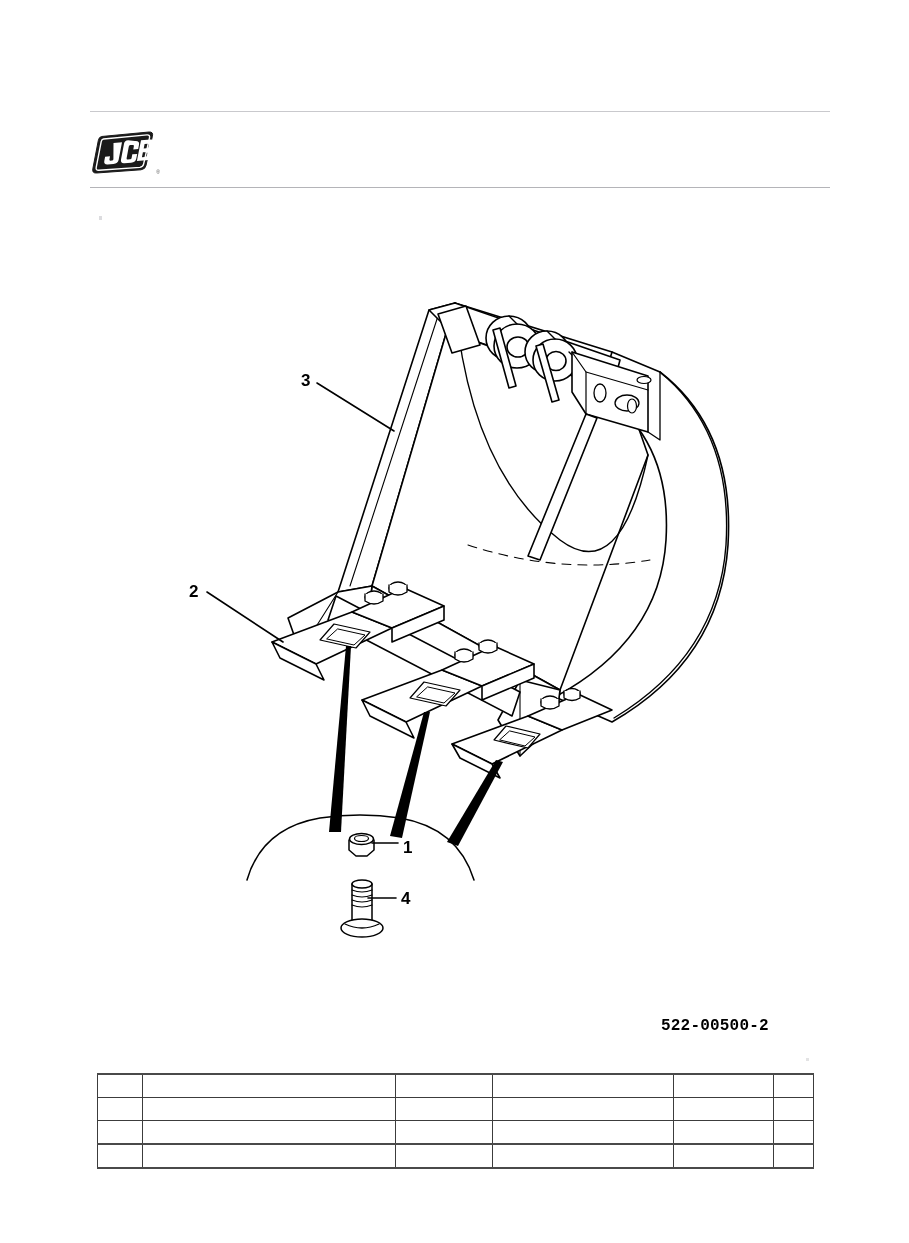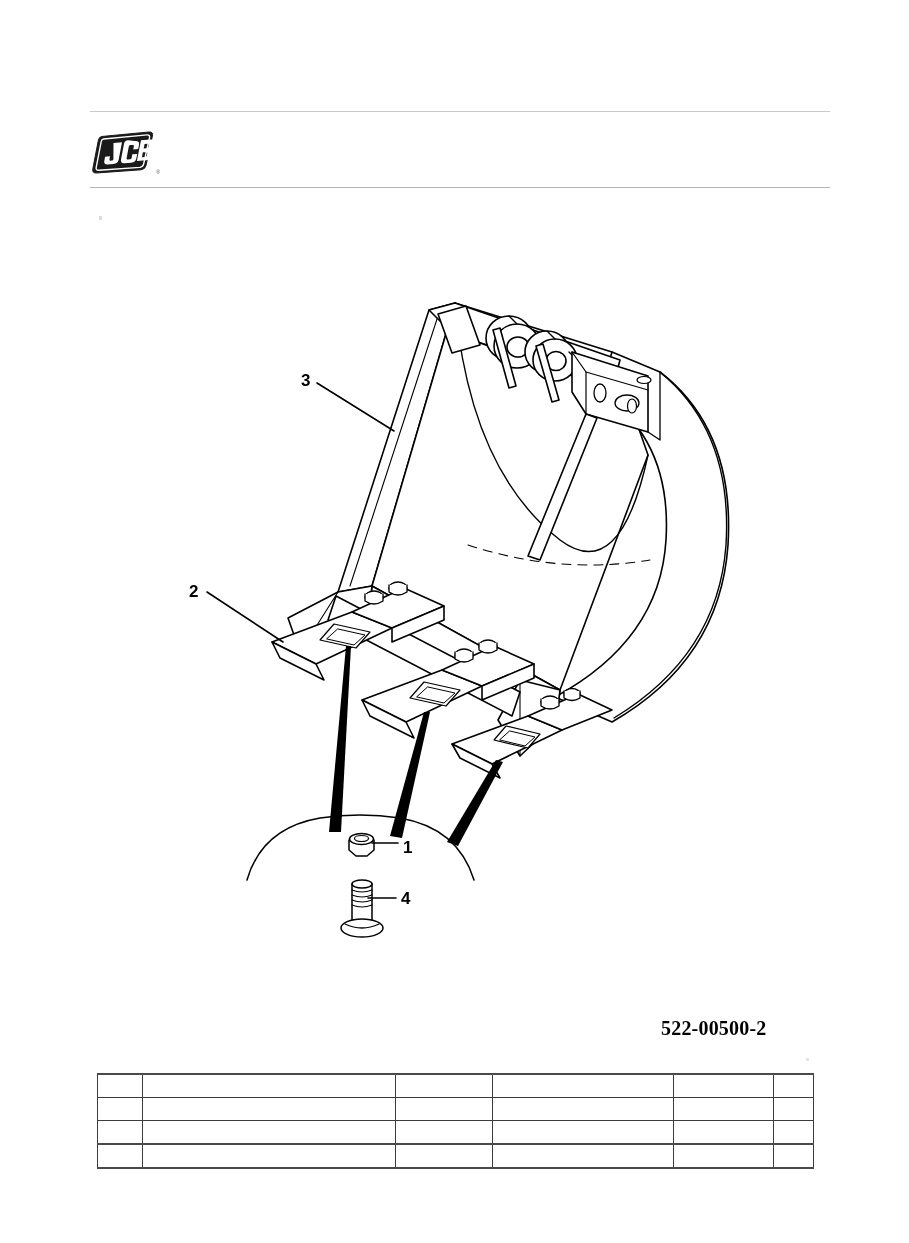--- a/index.html
+++ b/index.html
@@ -72,23 +72,23 @@
   #callout-3 { left: 301px; top: 372px; }
   #callout-2 { left: 189px; top: 583px; }
   #callout-1 { left: 403px; top: 839px; }
   #callout-4 { left: 401px; top: 890px; }
 
   
   #part-number {
     position: absolute;
     left: 661px;
     top: 1017px;
-    font-family: Liberation Serif, serif;
+    font-family: Liberation Mono, monospace;
     font-weight: bold;
-    font-size: 20px;
+    font-size: 16px;
     letter-spacing: 0.2px;
     white-space: nowrap;
   }
 
   
   #parts-table {
     position: absolute;
     left: 97px;
     top: 1073px;
     width: 716px;

